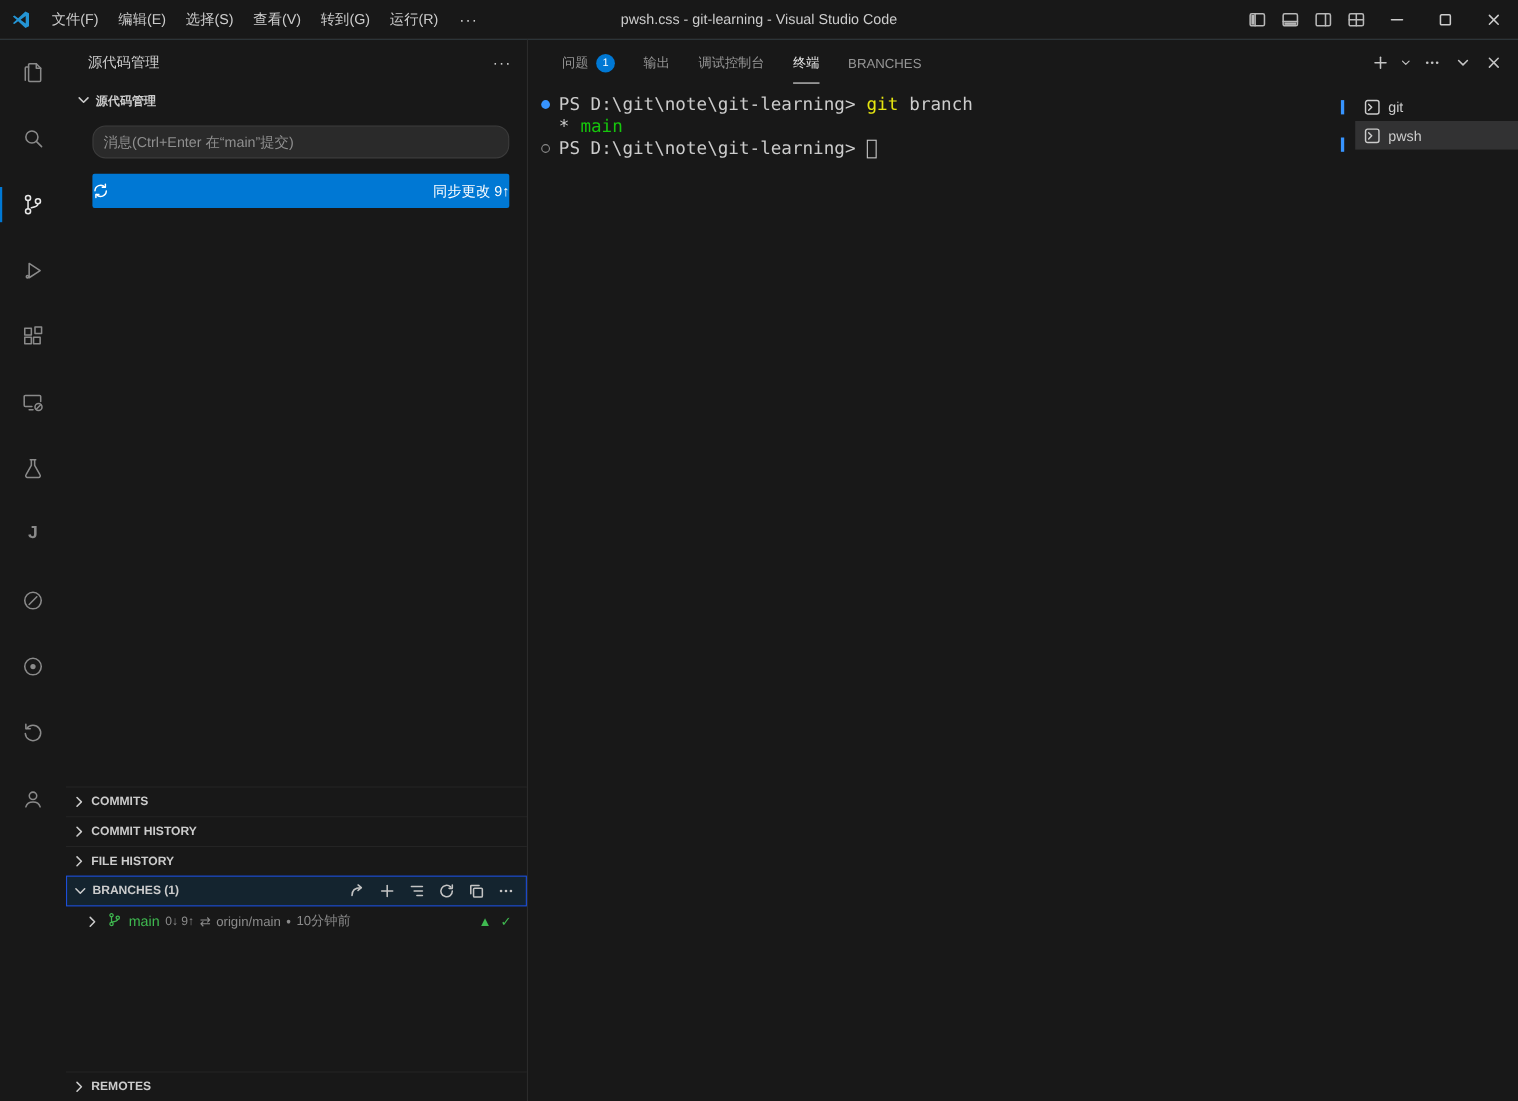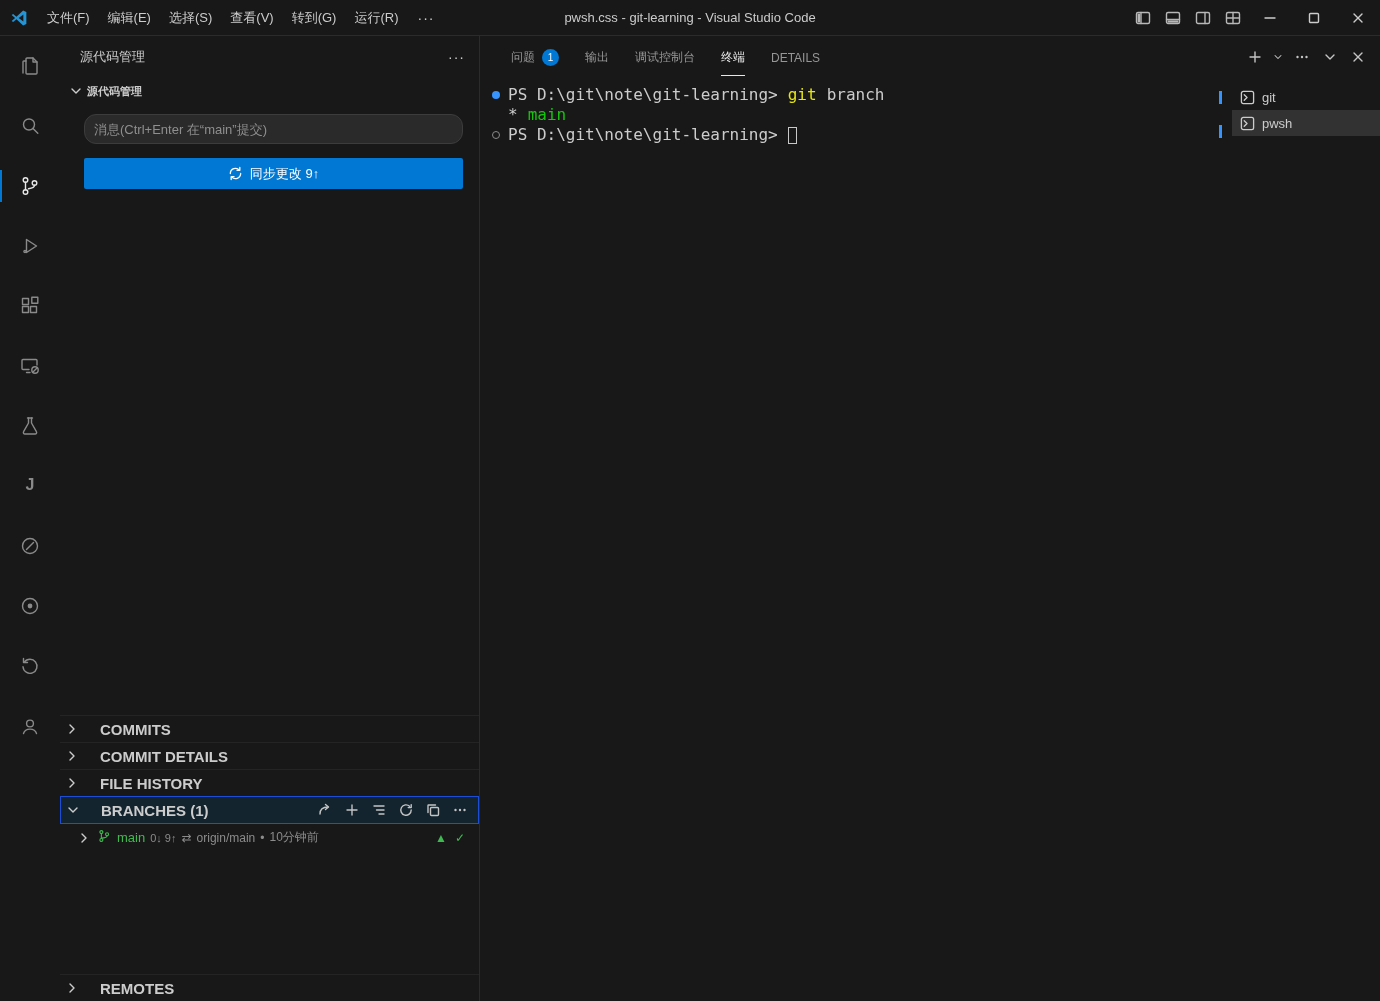--- a/index.html
+++ b/index.html
@@ -30,25 +30,25 @@
   
   .sidebar{flex:0 0 420px;display:flex;flex-direction:column;background:#181818;border-right:1px solid #2b2b2b;min-height:0}
   .sidebar-titlebar{flex:0 0 42px;display:flex;align-items:center;padding:0 14px 0 20px}
   .sidebar-title{flex:1;font-size:13px;color:#cccccc;white-space:nowrap;overflow:hidden}
   .sidebar-more{color:#cccccc;font-size:14px;letter-spacing:1px;cursor:pointer}
   .scm-section{flex:0 0 26px;display:flex;align-items:center;gap:3px;padding:0 8px;cursor:pointer}
   .scm-section-label{font-size:11px;font-weight:700;color:#cccccc}
   .chev{color:#cccccc;display:flex}
   .commit-input{margin:10px 16px 0 24px;height:30px;background:#2a2a2a;border:1px solid #3c3c3c;border-radius:12px;color:#cccccc;font-size:13px;padding:0 9px;outline:none;font-family:"Liberation Sans",sans-serif}
   .commit-input::placeholder{color:#8f8f8f}
-  .sync-btn{margin:14px 16px 0 24px;height:31px;background:#0078d4;border:none;border-radius:2px;color:#ffffff;font-size:13px;display:flex;align-items:center;justify-content:center;gap:7px;cursor:pointer;font-family:"Liberation Sans",sans-serif}
+  .sync-btn{margin:14px 16px 0 24px;height:31px;background:#0078d4;border:none;border-radius:2px;color:#ffffff;font-size:13px;display:flex;align-items:center;justify-content:space-between;gap:7px;cursor:pointer;font-family:"Liberation Sans",sans-serif}
   .sidebar-spacer{flex:1}
 
   .panes{flex:0 0 auto;display:flex;flex-direction:column}
-  .pane-header{height:27px;display:flex;align-items:center;gap:20px;padding:0 8px 0 4px;border-top:1px solid #242424;font-size:15px;font-weight:700;color:#cccccc;cursor:pointer}
+  .pane-header{height:27px;display:flex;align-items:center;gap:3px;padding:0 8px 0 4px;border-top:1px solid #242424;font-size:11px;font-weight:700;color:#cccccc;cursor:pointer}
   .pane-header.focused{height:28px;border:1px solid #1d4ed8;background:rgba(0,120,212,0.13)}
   .pane-actions{margin-left:auto;display:flex;align-items:center;gap:7px;color:#c4c4c4}
   .pane-actions .pa{display:flex;align-items:center;justify-content:center;width:20px;height:20px;border-radius:3px;cursor:pointer}
   .branch-row{height:27px;display:flex;align-items:center;gap:5px;padding:0 14px 0 16px;font-size:13px;cursor:pointer}
   .branch-name{color:#3fb950;margin-left:1px}
   .branch-meta{color:#8b8b8b;font-size:11px}
   .branch-meta2{color:#8b8b8b;font-size:12px}
   .branch-status{margin-left:auto;display:flex;align-items:center;gap:8px;color:#3fb950;font-size:12px}
   .branches-body-spacer{height:123px}
 
@@ -296,21 +296,21 @@
               </svg>
             </span>
           <span>COMMITS</span>
         </div>
         <div class="pane-header">
           <span class="chev">
               <svg class="sicon" width="16" height="16" viewBox="0 0 16 16">
                 <path d="M6 4l4 4-4 4"></path>
               </svg>
             </span>
-          <span>COMMIT DETAILS</span>
+          <span>COMMIT HISTORY</span>
         </div>
         <div class="pane-header">
           <span class="chev">
               <svg class="sicon" width="16" height="16" viewBox="0 0 16 16">
                 <path d="M6 4l4 4-4 4"></path>
               </svg>
             </span>
           <span>FILE HISTORY</span>
         </div>
 
@@ -410,21 +410,21 @@
         <div class="panel-tab">
           <span class="tab-label">输出</span>
         </div>
         <div class="panel-tab">
           <span class="tab-label">调试控制台</span>
         </div>
         <div class="panel-tab active">
           <span class="tab-label">终端</span>
         </div>
         <div class="panel-tab">
-          <span class="tab-label">DETAILS</span>
+          <span class="tab-label">BRANCHES</span>
         </div>
 
         <div class="panel-actions">
           <span class="pa">
               <svg class="sicon" width="16" height="16" viewBox="0 0 16 16">
                 <path d="M8 3v10"></path>
                 <path d="M3 8h10"></path>
               </svg>
             </span>
           <span class="pa narrow">

